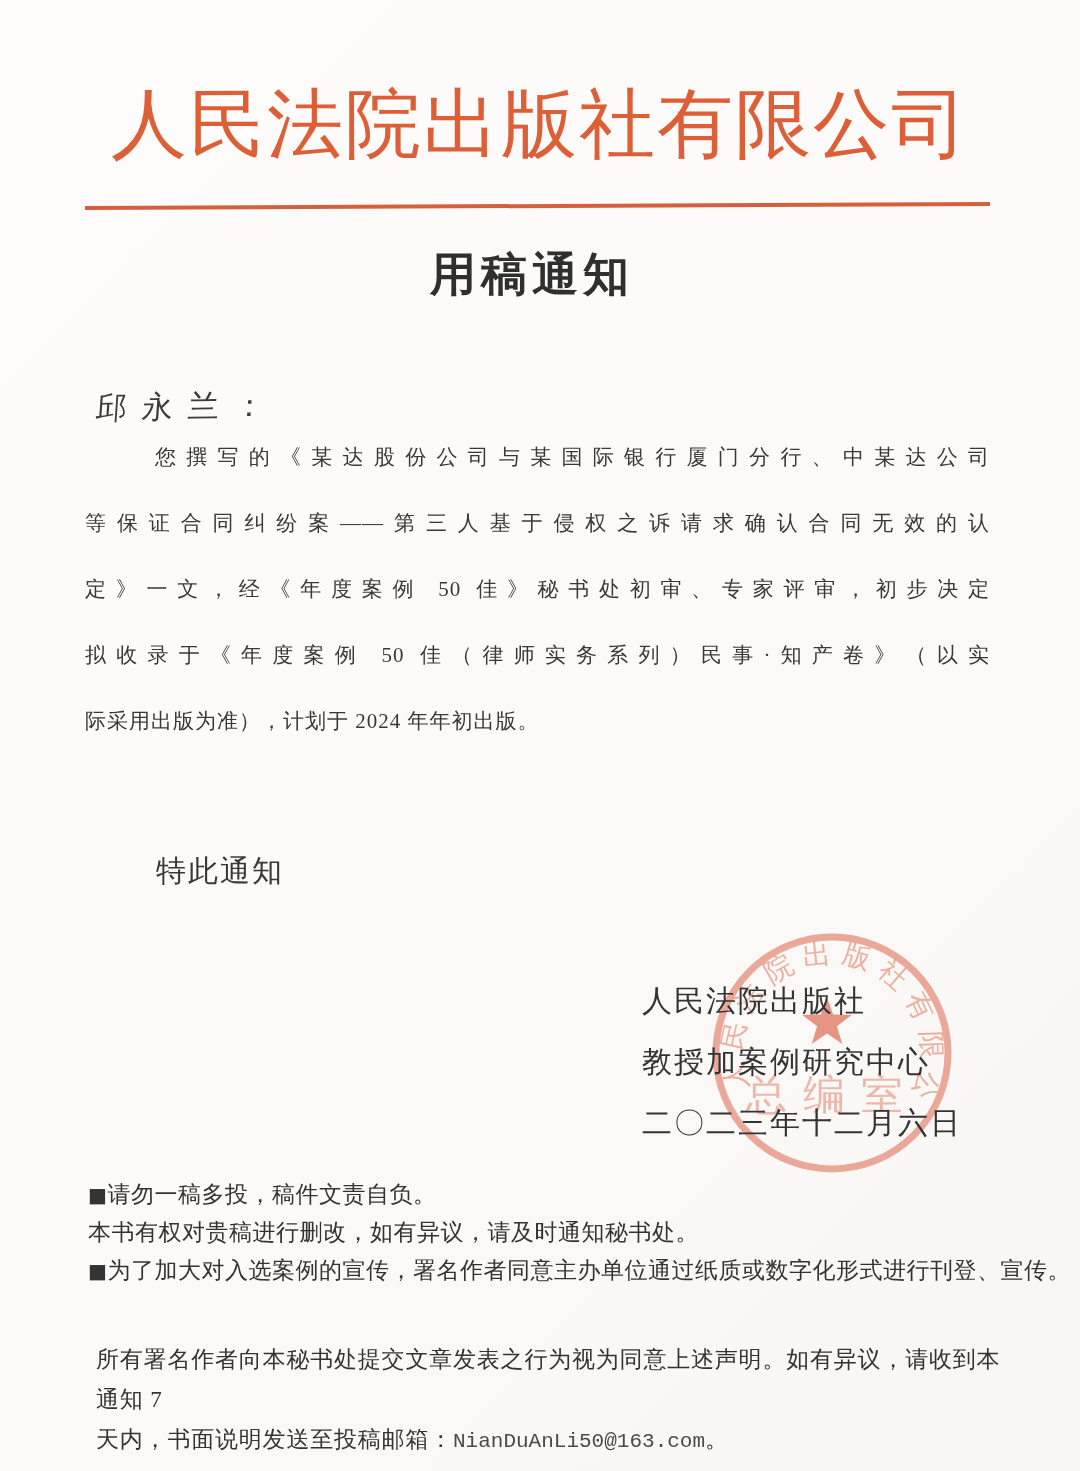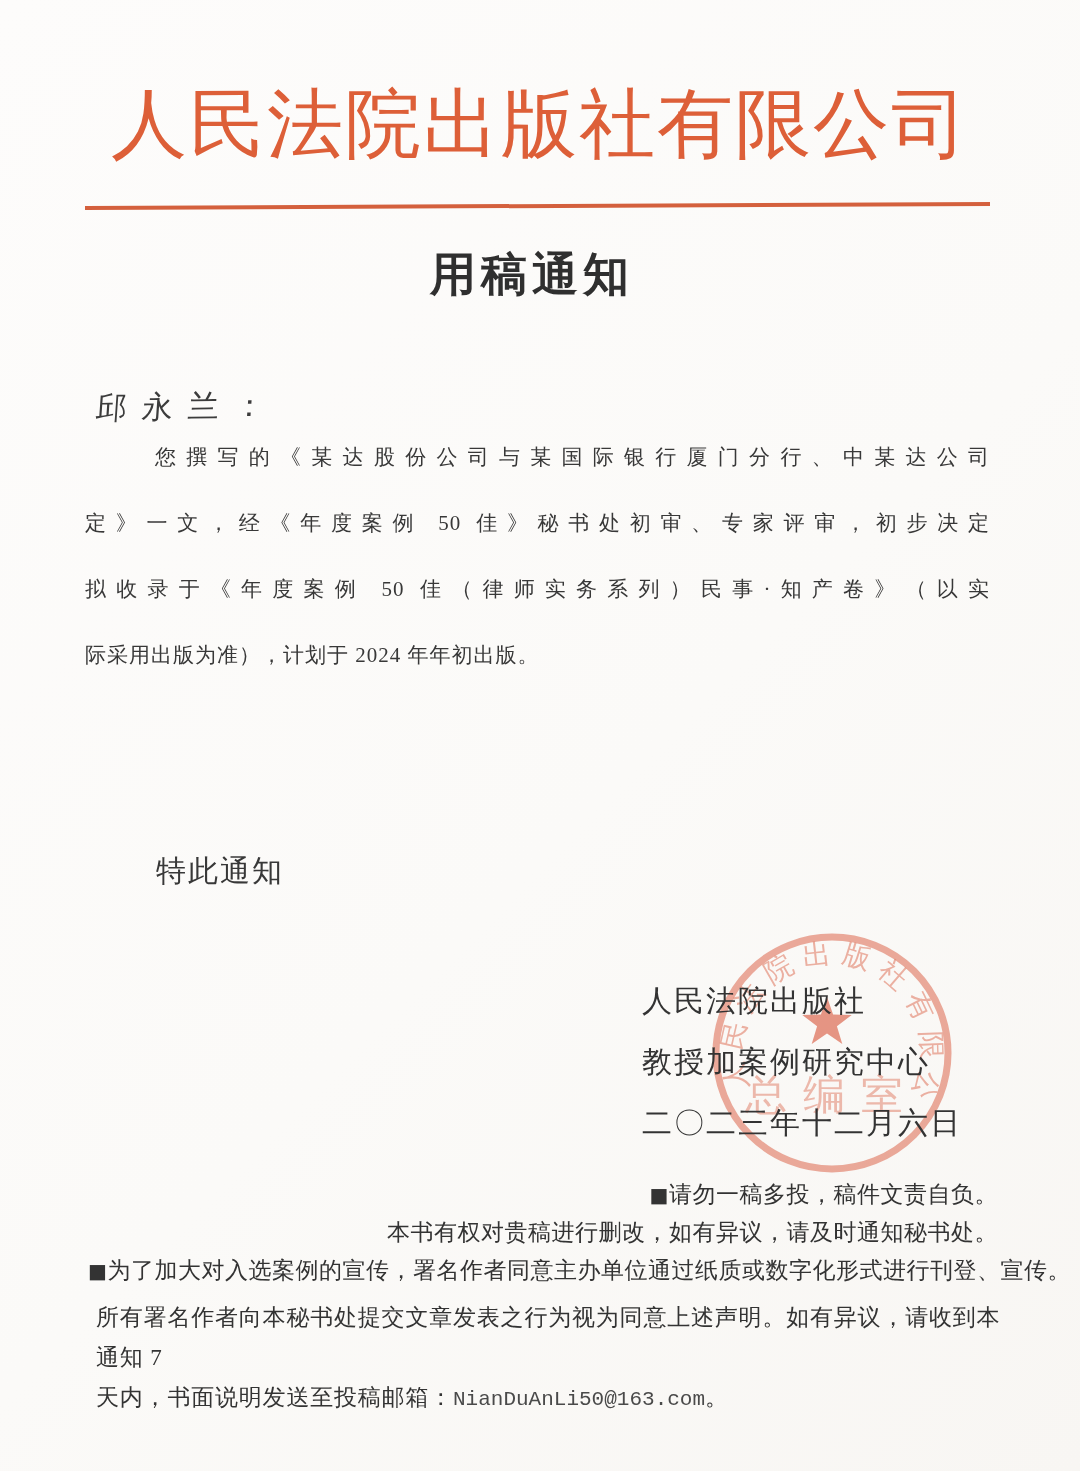--- a/index.html
+++ b/index.html
@@ -74,26 +74,25 @@
     letter-spacing: 2px;
     z-index: 2;
     color: #333;
   }
   .notes {
     position: absolute; left: 88px; top: 1176px; width: 910px;
     font-size: 23px; line-height: 38px;
     letter-spacing: 0.5px;
     color: #333;
     z-index: 2;
-    text-align: right;
   }
   .note-row { white-space: nowrap; }
   .note-bullet { font-family: "DejaVu Sans", sans-serif; font-size: 20px; }
   .disclaimer {
-    position: absolute; left: 96px; top: 1298px; width: 910px;
+    position: absolute; left: 96px; top: 1340px; width: 910px;
     font-size: 23px; line-height: 40px;
     letter-spacing: 0.8px;
     color: #333;
     z-index: 2;
   }
   .email {
     font-family: "Liberation Mono", "DejaVu Sans Mono", monospace;
     font-size: 21px;
     letter-spacing: 0;
     color: #4a4a4a;
@@ -107,20 +106,21 @@
   <div class="company">人民法院出版社有限公司</div>
 
   <div class="divider"></div>
 
   <h1 class="title">用稿通知</h1>
 
   <div class="salutation">邱永兰：</div>
 
   <div class="body-block">
     <div class="body-line indent">您撰写的《某达股份公司与某国际银行厦门分行、中某达公司</div>
+    <div class="body-line">等保证合同纠纷案——第三人基于侵权之诉请求确认合同无效的认</div>
     <div class="body-line">定》一文，经《年度案例 50 佳》秘书处初审、专家评审，初步决定</div>
     <div class="body-line">拟收录于《年度案例 50 佳（律师实务系列）民事·知产卷》（以实</div>
     <div class="body-line last">际采用出版为准），计划于 2024 年年初出版。</div>
   </div>
 
   <div class="closing">特此通知</div>
 
   <svg class="seal" viewBox="-140 -140 280 280" xmlns="http://www.w3.org/2000/svg">
     <circle cx="0" cy="0" r="116" fill="none" stroke="#d9573b" stroke-width="7" opacity="0.5"></circle>
     <defs>

